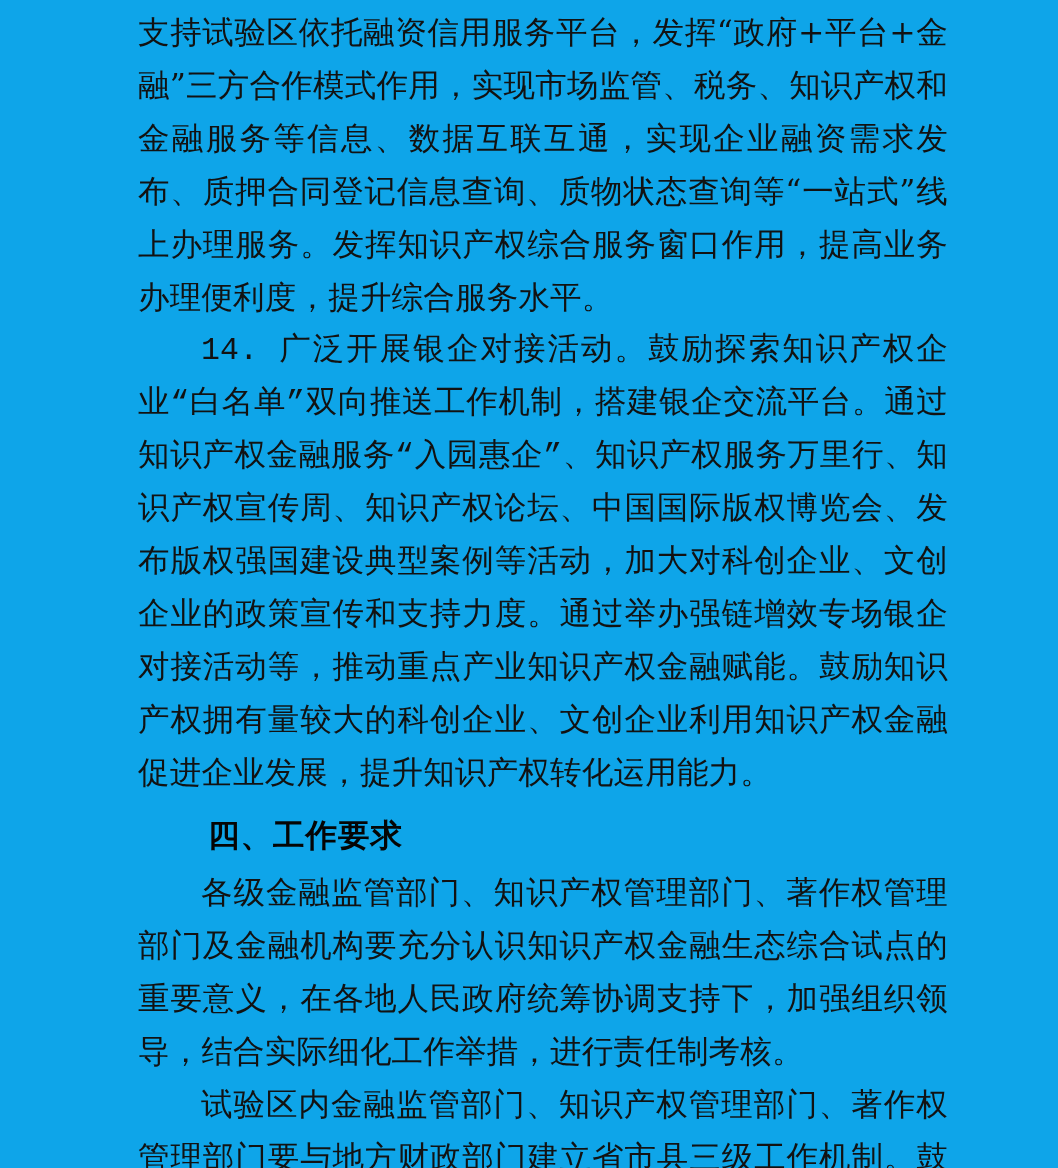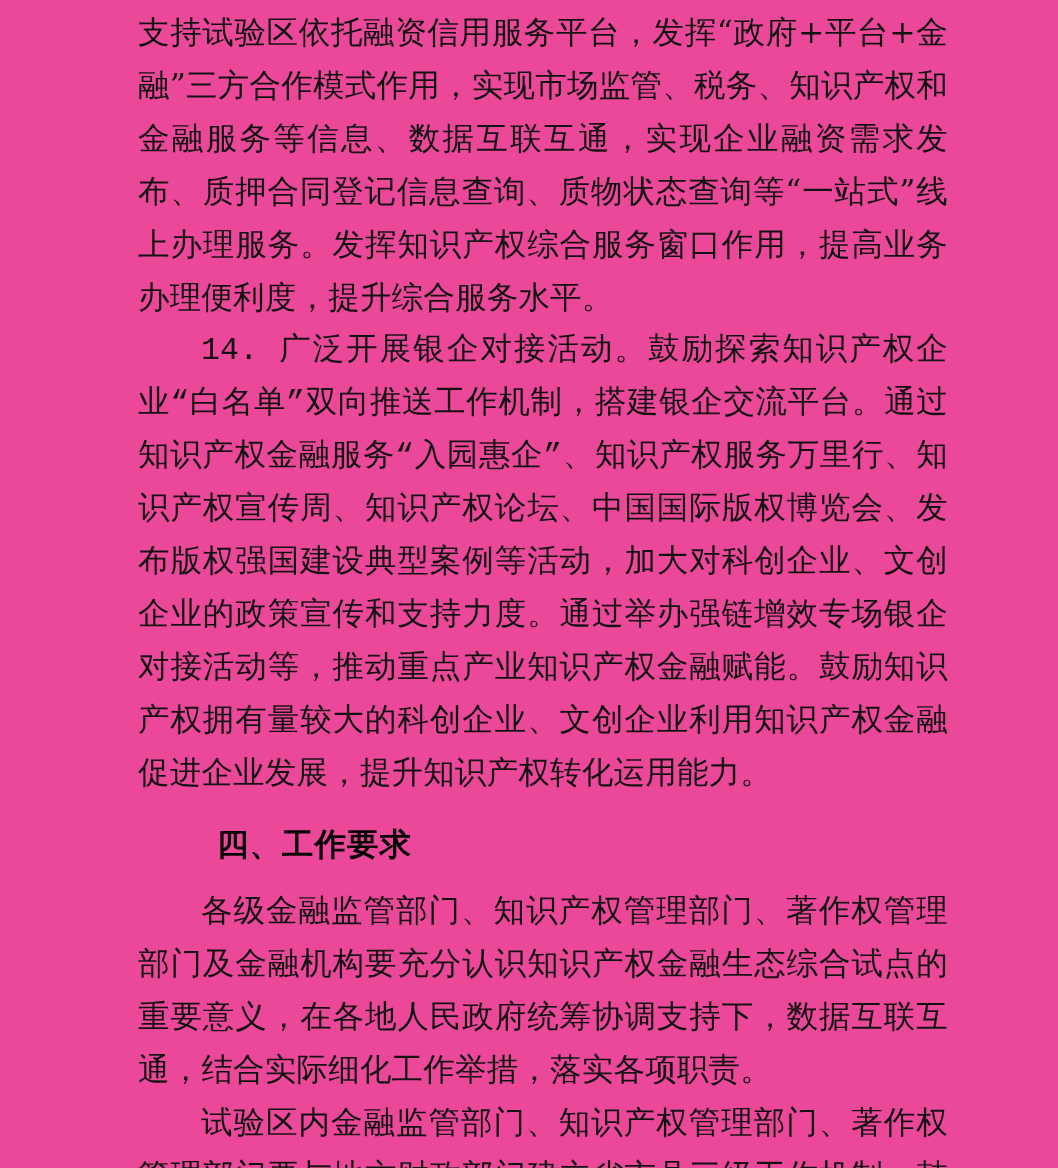--- a/index.html
+++ b/index.html
@@ -4,21 +4,21 @@
 <style>
   html, body {
     margin: 0;
     padding: 0;
     background: #ffffff;
   }
   .page {
     position: relative;
     width: 1058px;
     height: 1168px;
-    background: #ec4899;
+    background: #0ea5e9;
     overflow: hidden;
     font-family: "DejaVu Serif", serif;
     color: #0d0d0d;
   }
   .content {
     position: absolute;
     left: 138px;
     top: 0px;
     width: 810px;
   }
@@ -29,21 +29,21 @@
     text-align: justify;
     text-justify: inter-ideograph;
     letter-spacing: 0.2px;
     color: #121212;
   }
   p.indent {
     text-indent: 63px;
     font-family: Liberation Mono, monospace;
   }
   h2.heading {
-    margin: 16px;
+    margin: 7px;
     font-size: 31.5px;
     line-height: 53px;
     font-weight: bold;
     text-indent: 63px;
     color: #050505;
     letter-spacing: 1px;
   }
   .first-block { padding-top: 6px; }
 </style>
 </head>
@@ -51,18 +51,18 @@
 
 <div class="page">
   <div class="content">
 
     <p class="para first-block">支持试验区依托融资信用服务平台，发挥“政府+平台+金融”三方合作模式作用，实现市场监管、税务、知识产权和金融服务等信息、数据互联互通，实现企业融资需求发布、质押合同登记信息查询、质物状态查询等“一站式”线上办理服务。发挥知识产权综合服务窗口作用，提高业务办理便利度，提升综合服务水平。</p>
 
     <p class="para indent">14. 广泛开展银企对接活动。鼓励探索知识产权企业“白名单”双向推送工作机制，搭建银企交流平台。通过知识产权金融服务“入园惠企”、知识产权服务万里行、知识产权宣传周、知识产权论坛、中国国际版权博览会、发布版权强国建设典型案例等活动，加大对科创企业、文创企业的政策宣传和支持力度。通过举办强链增效专场银企对接活动等，推动重点产业知识产权金融赋能。鼓励知识产权拥有量较大的科创企业、文创企业利用知识产权金融促进企业发展，提升知识产权转化运用能力。</p>
 
     <h2 class="heading">四、工作要求</h2>
 
-    <p class="para indent">各级金融监管部门、知识产权管理部门、著作权管理部门及金融机构要充分认识知识产权金融生态综合试点的重要意义，在各地人民政府统筹协调支持下，数据互联互通，结合实际细化工作举措，落实各项职责。</p>
+    <p class="para indent">各级金融监管部门、知识产权管理部门、著作权管理部门及金融机构要充分认识知识产权金融生态综合试点的重要意义，在各地人民政府统筹协调支持下，加强组织领导，结合实际细化工作举措，进行责任制考核。</p>
 
     <p class="para indent">试验区内金融监管部门、知识产权管理部门、著作权管理部门要与地方财政部门建立省市县三级工作机制。鼓励各地市政府将知识产权金融工作列入年度工作目标，进行责任制考核。联合做好知识产权金融数据分析和风险监测，定期研究通报工作情况，共同推动工作措施落实落地。组织开展各方交流、合作和培</p>
 
   </div>
 </div>
 
 </body></html>

